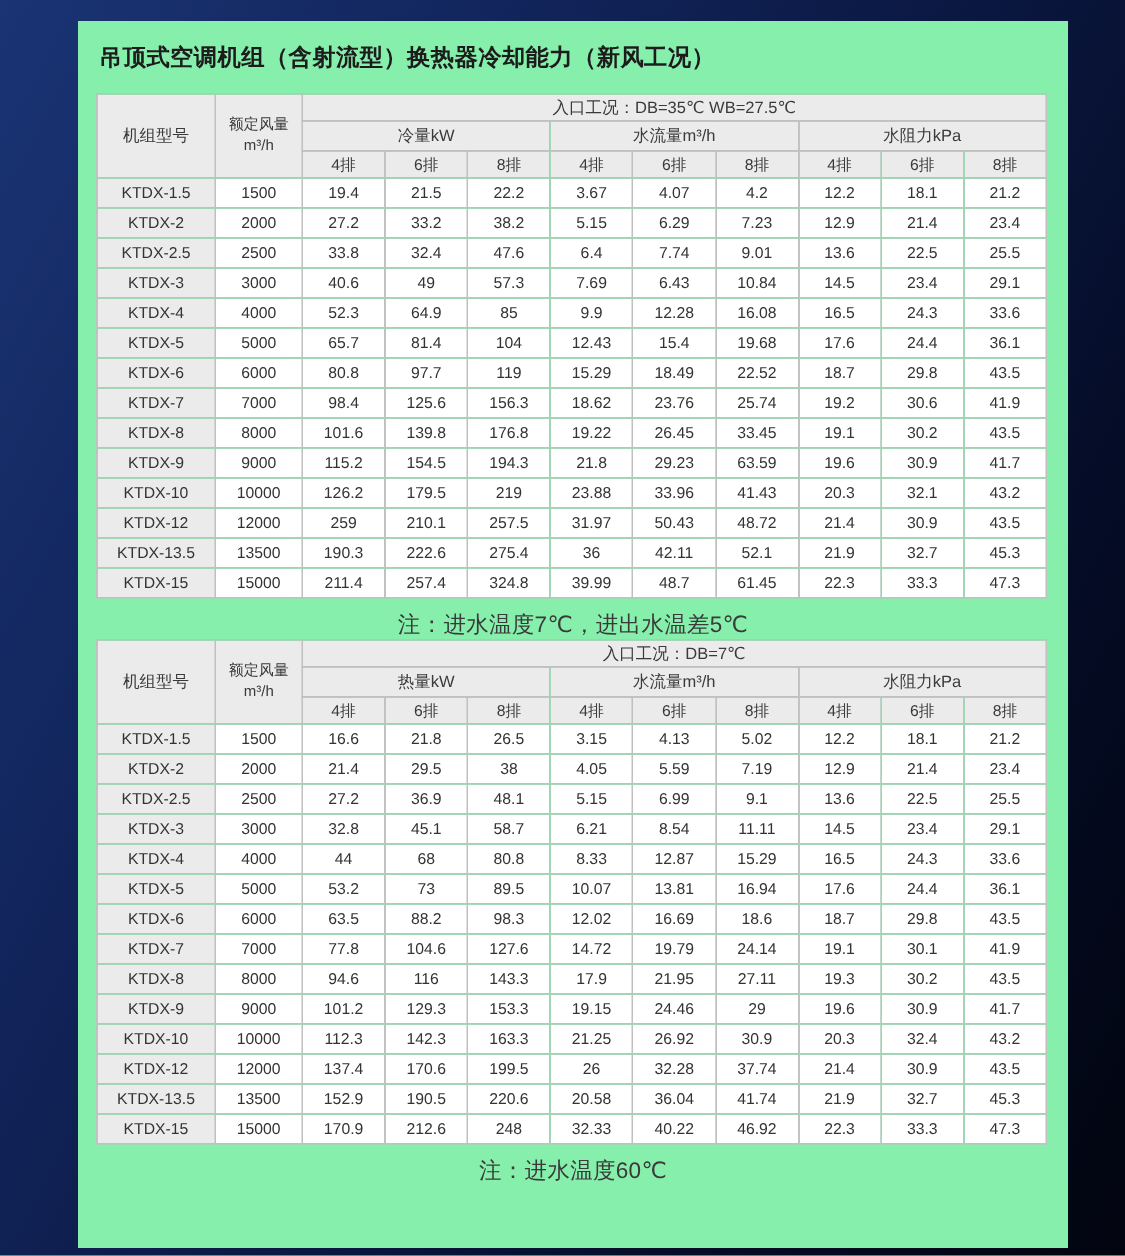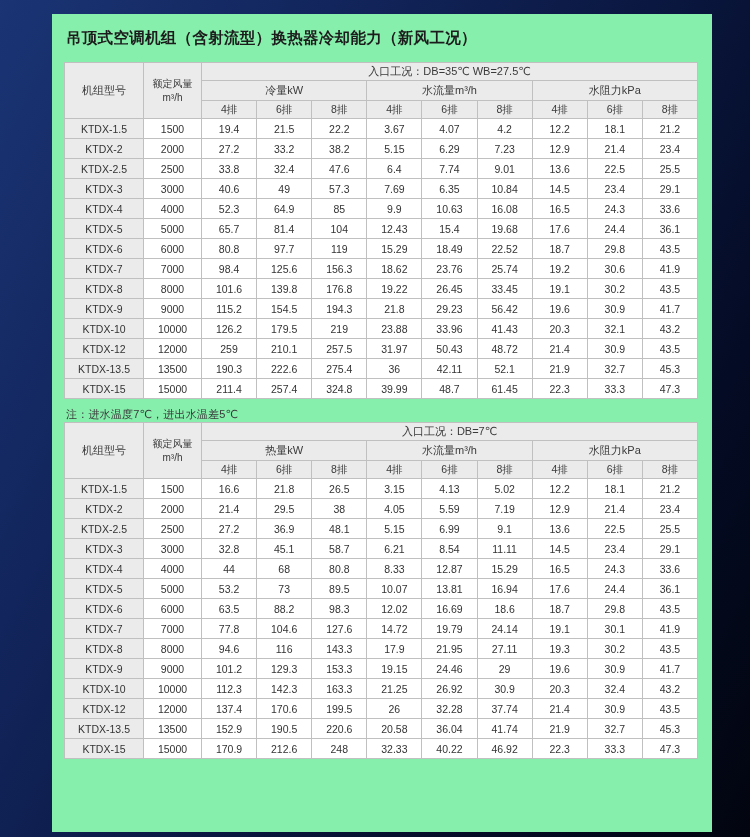--- a/index.html
+++ b/index.html
@@ -26,21 +26,21 @@
     padding:0;font-weight:normal;overflow:hidden;white-space:nowrap;
   }
   thead th{background:#ebebeb;color:#3a3a3a;}
   .cond-th{height:17px;font-size:11px;}
   .grp-th{height:19px;font-size:11px;}
   .sub-th{height:17px;}
   .air-th{font-size:10px;line-height:1.35;}
   tbody td{height:19px;background:#ffffff;}
   tbody td:first-child{background:#ebebeb;}
   .note{
-    font-size:11px;color:#3a3a3a;margin:8px 0 0 2px;letter-spacing:.2px;
+    font-size:15px;color:#3a3a3a;margin:8px 0 0 2px;letter-spacing:.2px;text-align:center;
   }
   .c-model{width:79px;}
   .c-air{width:58px;}
 </style>
 </head>
 <body>
 
 <div class="panel">
 
   <h2 class="tbl-title">吊顶式空调机组（含射流型）换热器冷却能力（新风工况）</h2>
@@ -117,34 +117,34 @@
           <td>22.5</td>
           <td>25.5</td>
         </tr>
         <tr>
           <td>KTDX-3</td>
           <td>3000</td>
           <td>40.6</td>
           <td>49</td>
           <td>57.3</td>
           <td>7.69</td>
-          <td>6.35</td>
+          <td>6.43</td>
           <td>10.84</td>
           <td>14.5</td>
           <td>23.4</td>
           <td>29.1</td>
         </tr>
         <tr>
           <td>KTDX-4</td>
           <td>4000</td>
           <td>52.3</td>
           <td>64.9</td>
           <td>85</td>
           <td>9.9</td>
-          <td>10.63</td>
+          <td>12.28</td>
           <td>16.08</td>
           <td>16.5</td>
           <td>24.3</td>
           <td>33.6</td>
         </tr>
         <tr>
           <td>KTDX-5</td>
           <td>5000</td>
           <td>65.7</td>
           <td>81.4</td>
@@ -196,21 +196,21 @@
           <td>43.5</td>
         </tr>
         <tr>
           <td>KTDX-9</td>
           <td>9000</td>
           <td>115.2</td>
           <td>154.5</td>
           <td>194.3</td>
           <td>21.8</td>
           <td>29.23</td>
-          <td>56.42</td>
+          <td>63.59</td>
           <td>19.6</td>
           <td>30.9</td>
           <td>41.7</td>
         </tr>
         <tr>
           <td>KTDX-10</td>
           <td>10000</td>
           <td>126.2</td>
           <td>179.5</td>
           <td>219</td>
@@ -477,14 +477,15 @@
           <td>32.33</td>
           <td>40.22</td>
           <td>46.92</td>
           <td>22.3</td>
           <td>33.3</td>
           <td>47.3</td>
         </tr>
       </tbody>
   </table>
 
+  <div class="note">注：进水温度60℃</div>
 
 </div>
 
 </body></html>

